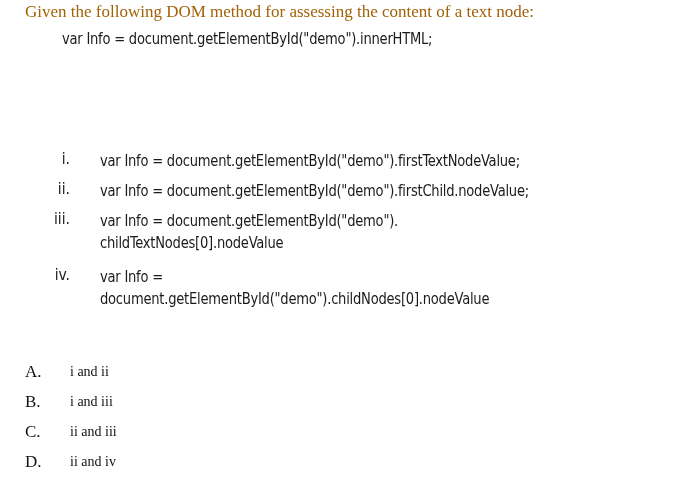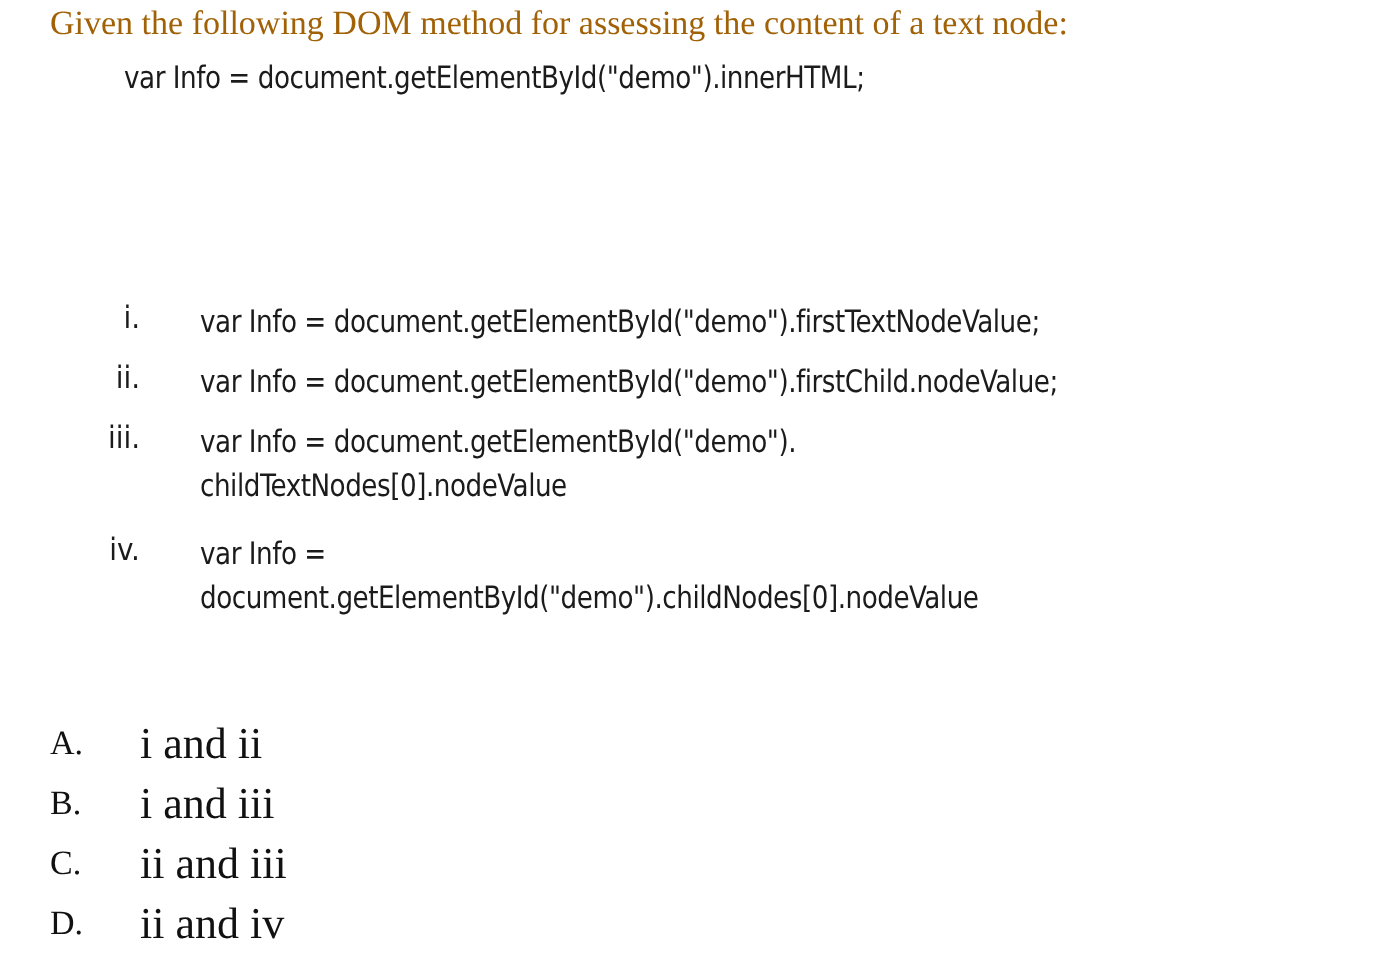--- a/index.html
+++ b/index.html
@@ -100,21 +100,21 @@
     left: 25px;
     font-family: "Liberation Serif", "DejaVu Serif", serif;
     font-size: 17px;
     line-height: 20px;
     color: #111111;
   }
   .ans-text {
     position: absolute;
     left: 70px;
     font-family: "Liberation Serif", "DejaVu Serif", serif;
-    font-size: 22px;
+    font-size: 14px;
     line-height: 20px;
     color: #111111;
     white-space: nowrap;
   }
 
   #ans-a { top: 362px; }
   #ans-b { top: 392px; }
   #ans-c { top: 422px; }
   #ans-d { top: 452px; }
 </style>

